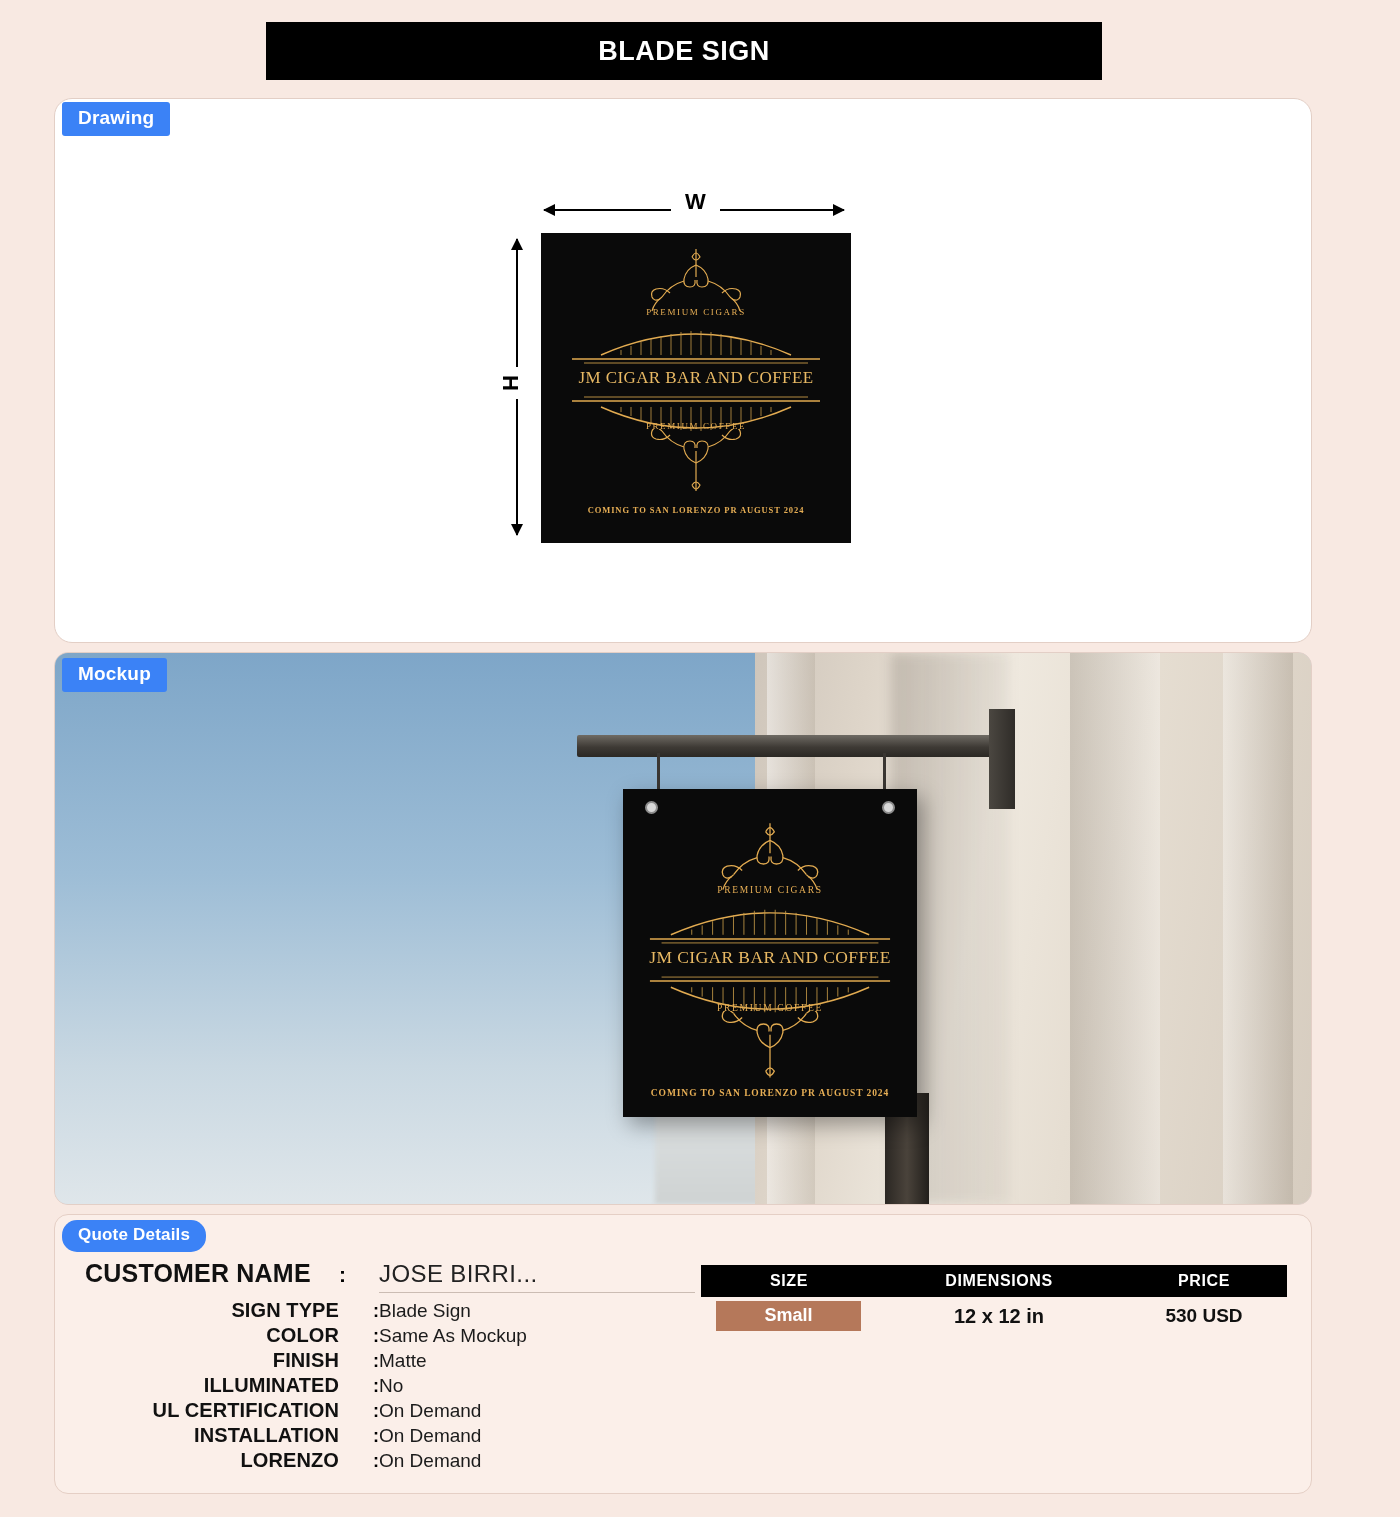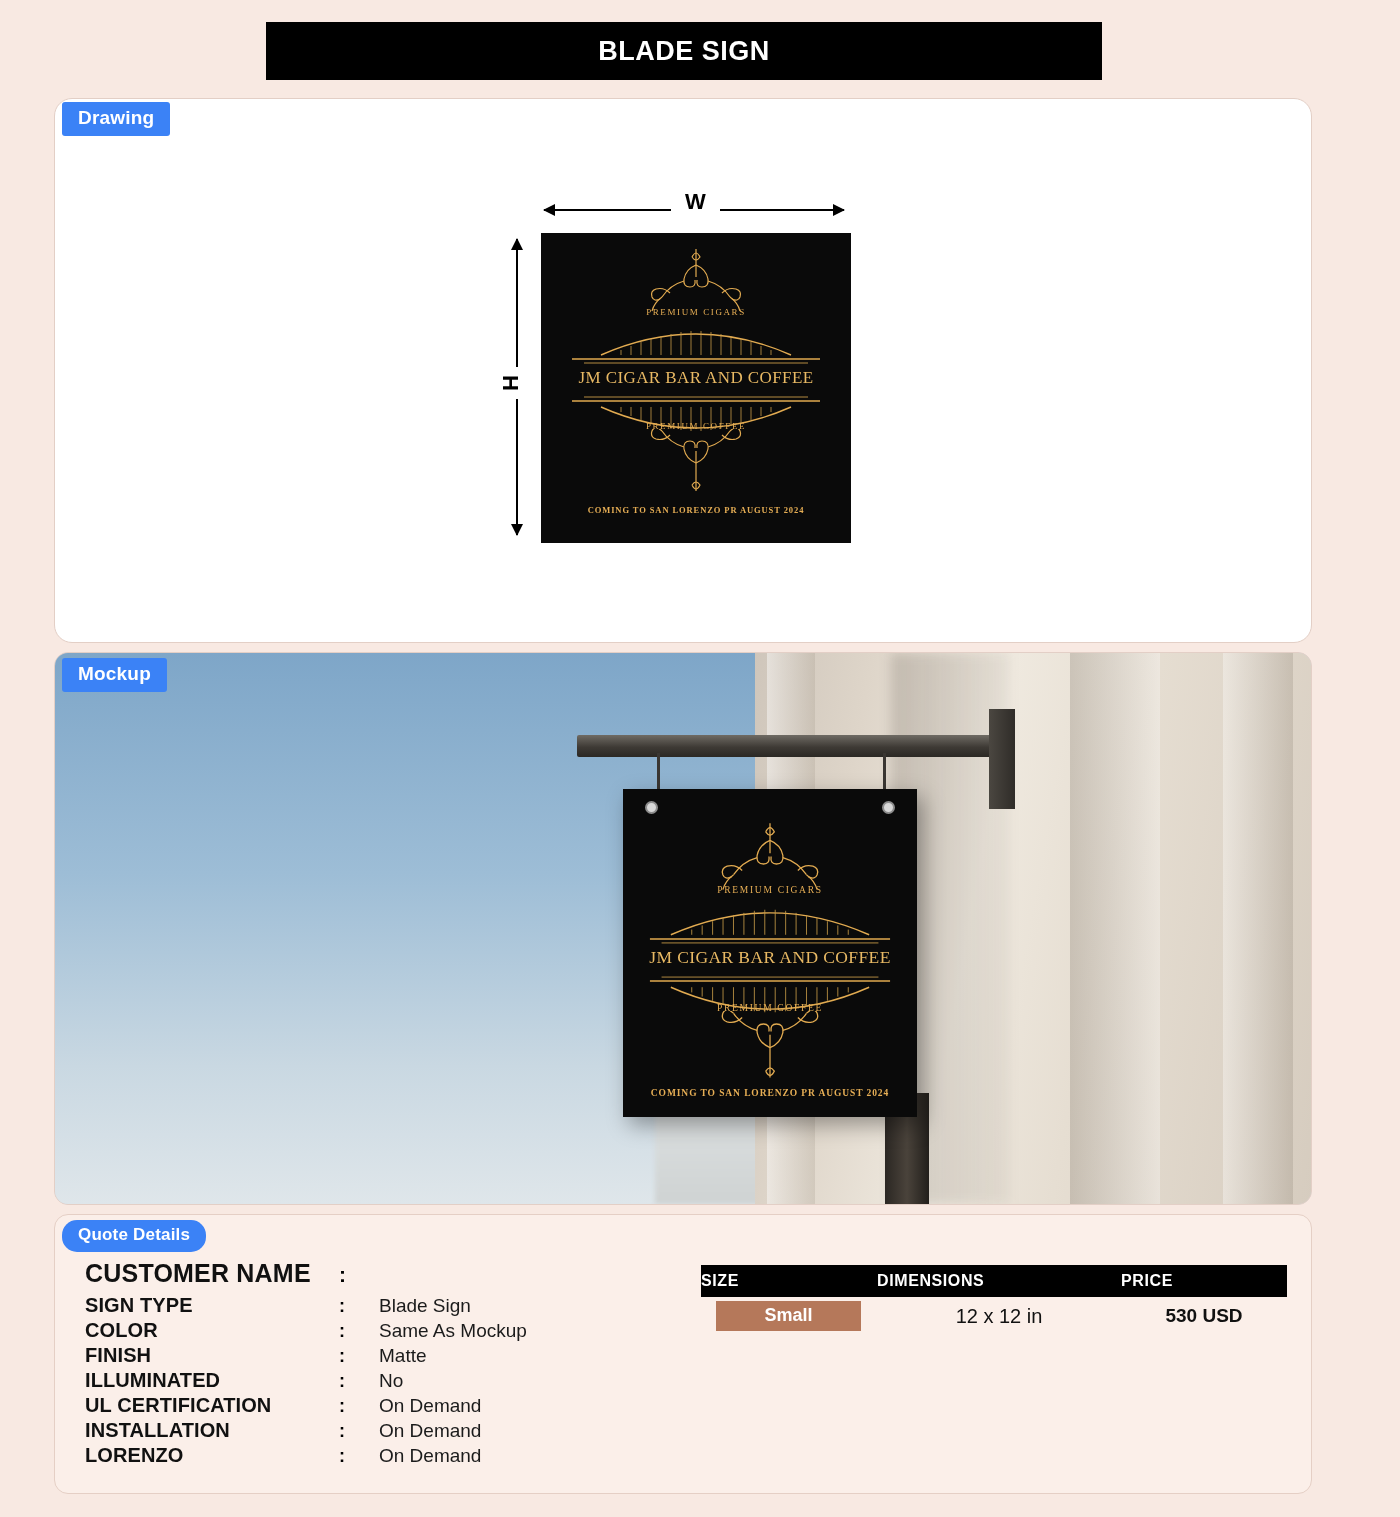--- a/index.html
+++ b/index.html
@@ -246,21 +246,21 @@
   }
   .cust-colon { font-size: 21px; font-weight: bold; width: 40px; }
   .cust-value {
     font-size: 24px; color: #222;
     flex: 1;
     border-bottom: 1px solid #cbbcb3;
     padding-bottom: 4px;
     letter-spacing: 0.4px;
   }
 
-  .spec-table { margin-top: 0; }
+  .spec-table { margin-top: 0; text-align: right; }
   .spec-row { display: flex; align-items: baseline; height: 25px; }
   .spec-label {
     font-size: 20px; font-weight: bold; color: #111;
     width: 254px;
     letter-spacing: 0.1px;
   }
   .spec-colon { font-size: 18px; font-weight: bold; width: 40px; }
   .spec-value { font-size: 19px; color: #1b1b1b; }
 
   .price-table {
@@ -268,21 +268,21 @@
     left: 646px; top: 50px; width: 586px;
   }
   .price-head {
     display: flex;
     background: #000;
     color: #fff;
     height: 32px;
     align-items: center;
   }
   .price-head div {
-    font-size: 16px; font-weight: bold; 
+    font-size: 16px; font-weight: bold; text-align: center;
     letter-spacing: 0.6px;
   }
   .col-size { width: 176px; }
   .col-dim { width: 244px; }
   .col-price { width: 166px; }
 
   .price-row {
     display: flex;
     align-items: center;
     height: 38px;
@@ -292,21 +292,21 @@
     margin-left: 15px;
     background: #b5785a;
     color: #fff;
     font-size: 18px;
     font-weight: bold;
     text-align: center;
     padding: 4px 0 5px 0;
   }
   .price-row .dim {
     width: 244px; text-align: center;
-    font-size: 20px; font-weight: normal; color: #111;
+    font-size: 20px; font-weight: bold; color: #111;
     margin-left: 16px;
   }
   .price-row .price {
     width: 166px; text-align: center;
     font-size: 19px; font-weight: bold; color: #111;
   }
 </style>
 </head>
 <body>
 
@@ -571,20 +571,21 @@
   </div>
 </div>
 
 <div class="panel-tab" id="quote-tab">Quote Details</div>
 <div class="panel" id="quote-panel">
 
   <div class="quote-left">
     <div class="cust-row">
       <span class="cust-label">CUSTOMER NAME</span>
       <span class="cust-colon">:</span>
+      <span class="cust-value">JOSE BIRRI...</span>
     </div>
 
     <div class="spec-table">
       <div class="spec-row">
         <span class="spec-label">SIGN TYPE</span>
         <span class="spec-colon">:</span>
         <span class="spec-value">Blade Sign</span>
       </div>
       <div class="spec-row">
         <span class="spec-label">COLOR</span>

